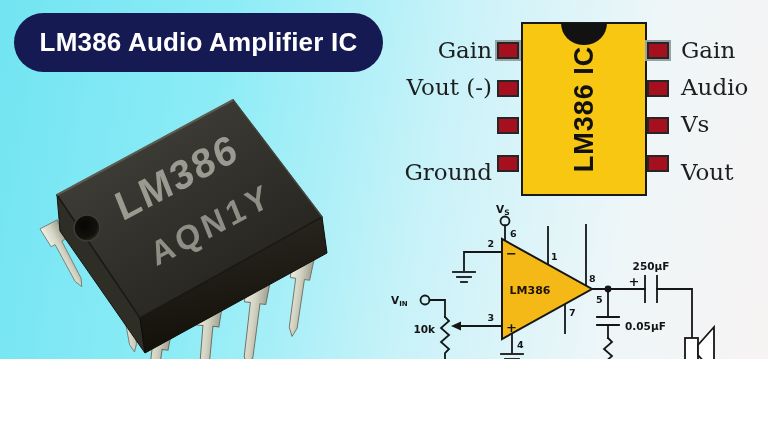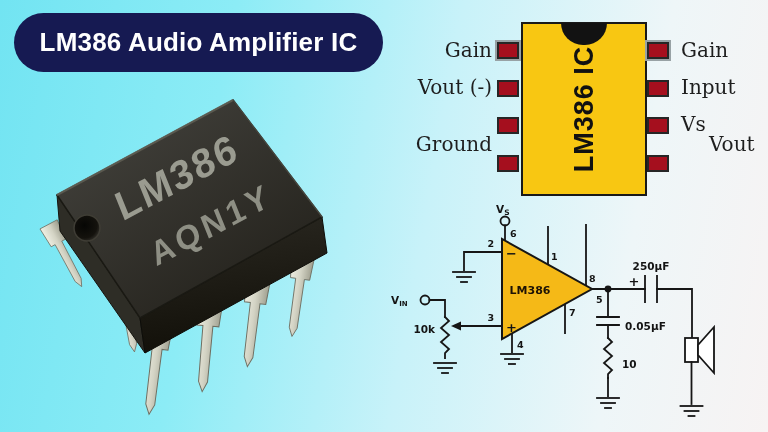--- a/index.html
+++ b/index.html
@@ -1,17 +1,17 @@
 <!DOCTYPE html>
 <html><head>
 <meta charset="utf-8">
 <style>
   html,body{margin:0;padding:0;}
   .stage{
-    position:relative;width:768px;height:432px;overflow:hidden;
+    position:relative;width:768px;height:359px;overflow:hidden;
     background:linear-gradient(100deg,#72e4f2 0%,#8cecf6 28%,#c8f2f9 55%,#eef6f8 80%,#f7f3f3 100%);
     font-family:"Liberation Sans",sans-serif;
   }
   
   .banner{
     position:absolute;left:14px;top:13px;width:369px;height:59px;
     background:#161a52;border-radius:30px;
     display:flex;align-items:center;justify-content:center;
   }
   .banner-text{color:#ffffff;font-size:26px;font-weight:bold;letter-spacing:.2px;}
@@ -30,26 +30,26 @@
     font-size:27px;font-weight:bold;color:#111111;letter-spacing:1px;white-space:nowrap;
   }
   .pin{
     position:absolute;width:22px;height:17px;background:#a50f1e;
     border:2px solid #262626;box-sizing:border-box;
   }
   .pin.framed{box-shadow:0 0 0 2px #98a2a5;}
   .pin.pl{left:497px;} .pin.pr{left:647px;}
   .pin.r1{top:42px;} .pin.r2{top:80px;} .pin.r3{top:117px;} .pin.r4{top:155px;}
   .pin-label{
-    position:absolute;font-family:"DejaVu Serif",serif;font-size:20px;color:#1e1e1e;
+    position:absolute;font-family:"DejaVu Serif",serif;font-size:23px;color:#1e1e1e;
     line-height:25px;white-space:nowrap;
   }
   .pin-label.left{right:276px;text-align:right;}
   .pin-label.right{left:681px;}
-  .lr1{top:38px;} .lr2{top:75px;} .lr3{top:112px;} .lr4{top:132px;margin-left:28px;}
+  .lr1{top:38px;} .lr2{top:75px;} .lr3{top:112px;} .lr4{top:160px;}
   
   svg{position:absolute;}
   .wire{stroke:#161616;stroke-width:1.8;fill:none;stroke-linecap:square;}
   .sv-num{font:bold 9.5px "DejaVu Sans",sans-serif;fill:#141414;}
   .sv-val{font:bold 10.5px "DejaVu Sans",sans-serif;fill:#141414;}
   .sv-sign{font:bold 13px "DejaVu Sans",sans-serif;fill:#141414;}
   .amp-name{font:bold 11px "DejaVu Sans",sans-serif;fill:#1d1205;}
   .chip-mark{font:bold 40px "Liberation Sans",sans-serif;fill:#9a9b90;letter-spacing:2px;}
   .chip-mark2{font:bold 33px "Liberation Sans",sans-serif;fill:#8e8f84;letter-spacing:4px;}
 </style>
@@ -118,21 +118,21 @@
   <div class="pin pl r4"></div>
   <div class="pin pr r1 framed"></div>
   <div class="pin pr r2"></div>
   <div class="pin pr r3"></div>
   <div class="pin pr r4"></div>
 
   <div class="pin-label left lr1">Gain</div>
   <div class="pin-label left lr2">Vout (-)</div>
   <div class="pin-label left lr4">Ground</div>
   <div class="pin-label right lr1">Gain</div>
-  <div class="pin-label right lr2">Input</div>
+  <div class="pin-label right lr2">Audio</div>
   <div class="pin-label right lr3">Vs</div>
   <div class="pin-label right lr4">Vout</div>
 
   <svg style="left:385px;top:196px;" width="345" height="236" viewBox="0 0 345 236">
     <defs>
       <g id="gnd">
         <line x1="-11" y1="0" x2="11" y2="0"></line>
           <line x1="-7" y1="5" x2="7" y2="5"></line>
           <line x1="-3" y1="10" x2="3" y2="10"></line>
       </g>

